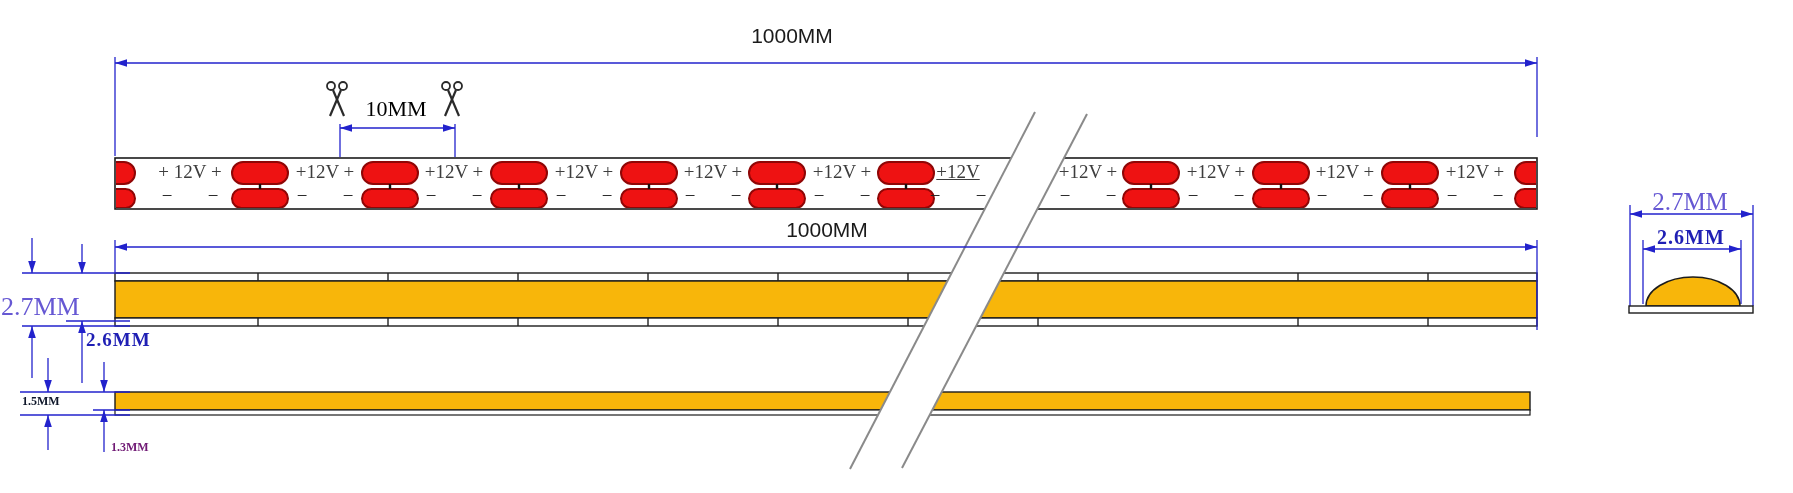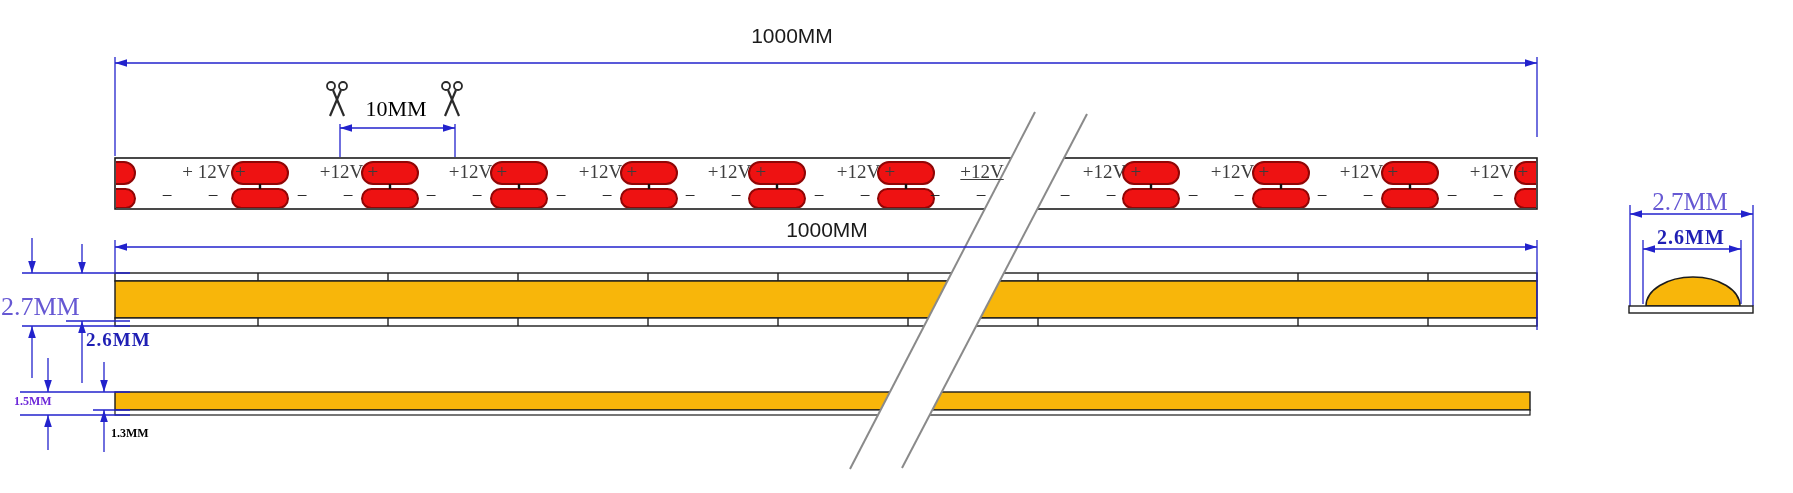--- a/index.html
+++ b/index.html
@@ -7,28 +7,28 @@
           font-family:"Liberation Sans",sans-serif;}
   .canvas svg{position:absolute;left:0;top:0;}
   .lbl{position:absolute;white-space:pre;}
   .len-label{font:21px "Liberation Sans",sans-serif;color:#1a1a1a;transform:translateX(-50%);}
   .top-length{left:792px;top:24px;}
   .mid-length{left:827px;top:218px;}
   .cut-spacing{left:396px;top:96px;transform:translateX(-50%);
                font:22px "Liberation Serif",serif;color:#000000;}
   .h27{left:1px;top:292px;font:26px "Liberation Serif",serif;color:#6658d3;}
   .h26{left:86px;top:329px;font:bold 19px "Liberation Serif",serif;color:#1f1fb4;letter-spacing:1px;}
-  .h15{left:14px;top:394px;font:bold 12px "Liberation Serif",serif;color:#6d28d9;}
-  .h13{left:111px;top:426px;font:bold 12px "Liberation Serif",serif;color:#000000;}
+  .h15{left:22px;top:394px;font:bold 12px "Liberation Serif",serif;color:#0f172a;}
+  .h13{left:111px;top:440px;font:bold 12px "Liberation Serif",serif;color:#701a75;}
   .cs27{left:1690px;top:188px;transform:translateX(-50%);
         font:25px "Liberation Serif",serif;color:#6658d3;}
   .cs26{left:1691px;top:226px;transform:translateX(-50%);
         font:bold 20px "Liberation Serif",serif;color:#1f1fb4;letter-spacing:1px;}
   .plus-label{position:absolute;top:161px;transform:translateX(-50%);line-height:24px;
-              font:19px "Liberation Serif",serif;color:#3d3d3d;white-space:pre;margin-left:24px;}
+              font:19px "Liberation Serif",serif;color:#3d3d3d;white-space:pre;}
   .minus-label{position:absolute;top:185px;transform:translateX(-50%);line-height:22px;
                font:19px "Liberation Serif",serif;color:#222;}
 </style>
 </head>
 <body>
 
 <div class="canvas">
   <svg id="lw" width="1793" height="493" viewBox="0 0 1793 493">
       <rect x="115" y="158" width="1422" height="51" fill="#fff" stroke="#1c1c1c" stroke-width="1.6"></rect>
       <defs>

